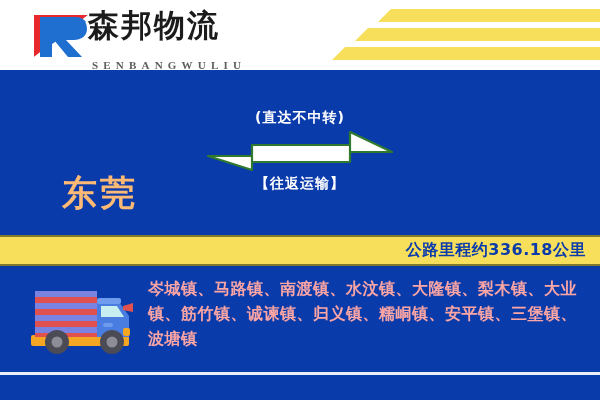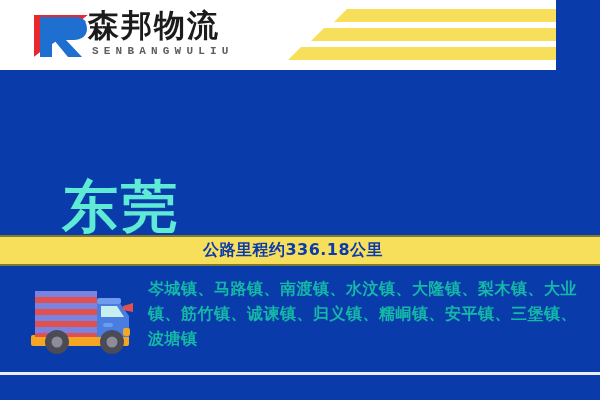--- a/index.html
+++ b/index.html
@@ -21,21 +21,21 @@
     height: 400px;
     background: #0a3bab;
     overflow: hidden;
   }
 
   
   .header {
     position: absolute;
     left: 0;
     top: 0;
-    width: 556px;
+    width: 600px;
     height: 70px;
     background: #ffffff;
     overflow: hidden;
   }
 
   .logo-mark {
     position: absolute;
     left: 30px;
     top: 11px;
     width: 62px;
@@ -52,27 +52,27 @@
     color: #1b1b1b;
     letter-spacing: 2px;
     font-family: "DejaVu Sans", "Liberation Sans", sans-serif;
     line-height: 38px;
     white-space: nowrap;
   }
 
   .brand-en {
     position: absolute;
     left: 92px;
-    top: 45px;
+    top: 59px;
     font-size: 11px;
     font-weight: bold;
     color: #5e5e5e;
     letter-spacing: 5.2px;
     white-space: nowrap;
-    font-family: Liberation Mono, monospace;
+    font-family: Liberation Serif, serif;
   }
 
   .stripes {
     position: absolute;
     right: 0;
     top: 0;
     width: 260px;
     height: 70px;
   }
   .stripe {
@@ -90,25 +90,25 @@
     position: absolute;
     left: 0;
     top: 70px;
     width: 600px;
     height: 165px;
     background: #0a3bab;
   }
 
   .city {
     position: absolute;
-    top: 137px;
+    top: 123px;
     transform: translateY(-50%);
-    font-size: 56px;
-    font-weight: bold;
-    color: #5eead4;
+    font-size: 35px;
+    font-weight: bold;
+    color: #fdba74;
     letter-spacing: 3px;
     white-space: nowrap;
     font-family: "DejaVu Sans", "Liberation Sans", sans-serif;
     line-height: 1;
   }
   .city.origin { left: 62px; }
   .city.dest   { left: 392px; }
 
   .mid {
     position: absolute;
@@ -139,21 +139,21 @@
     left: 0;
     top: 235px;
     width: 600px;
     height: 31px;
     background: #f8df5b;
     border-top: 2px solid #7f7a2c;
     border-bottom: 2px solid #7f7a2c;
     box-sizing: border-box;
     display: flex;
     align-items: center;
-    justify-content: center;
+    justify-content: flex-end;
   }
   .infobar-text {
     font-size: 16px;
     font-weight: bold;
     color: #0a3bab;
     letter-spacing: 0.5px;
     white-space: nowrap;
     font-family: "DejaVu Sans", "Liberation Sans", sans-serif;
   }
   .infobar-gap { display: inline-block; width: 14px; }
@@ -177,21 +177,21 @@
   }
   .truck svg { display: block; }
 
   .towns {
     position: absolute;
     left: 148px;
     top: 8px;
     width: 440px;
     font-size: 16px;
     font-weight: bold;
-    color: #14b8a6;
+    color: #fca5a5;
     line-height: 25px;
     letter-spacing: 0.5px;
     font-family: "DejaVu Sans", "Liberation Sans", sans-serif;
     word-break: break-all;
   }
 
   
   .divider {
     position: absolute;
     left: 0;
@@ -234,20 +234,32 @@
       <div class="stripe s2"></div>
       <div class="stripe s3"></div>
     </div>
 
   </div>
 
   <div class="route">
 
     <div class="city origin">东莞</div>
 
+    <div class="mid">
+
+      <div class="mid-note">(直达不中转)</div>
+
+      <div class="arrow-wrap">
+        <svg width="200" height="42" viewBox="0 0 200 42" xmlns="http://www.w3.org/2000/svg">
+          <path d="M150 2 L192 22 L150 22 L150 15 L52 15 L52 40 L8 26 L52 26 L52 32 L150 32 Z" fill="#ffffff" stroke="#2f7a2f" stroke-width="2.2" stroke-linejoin="round"></path>
+        </svg>
+      </div>
+
+      <div class="mid-note">【往返运输】</div>
+    </div>
 
 
   </div>
 
   <div class="infobar">
     <span class="infobar-text">公路里程约336.18公里</span>
     <span class="infobar-gap"></span>
   </div>
 
   <div class="coverage">

